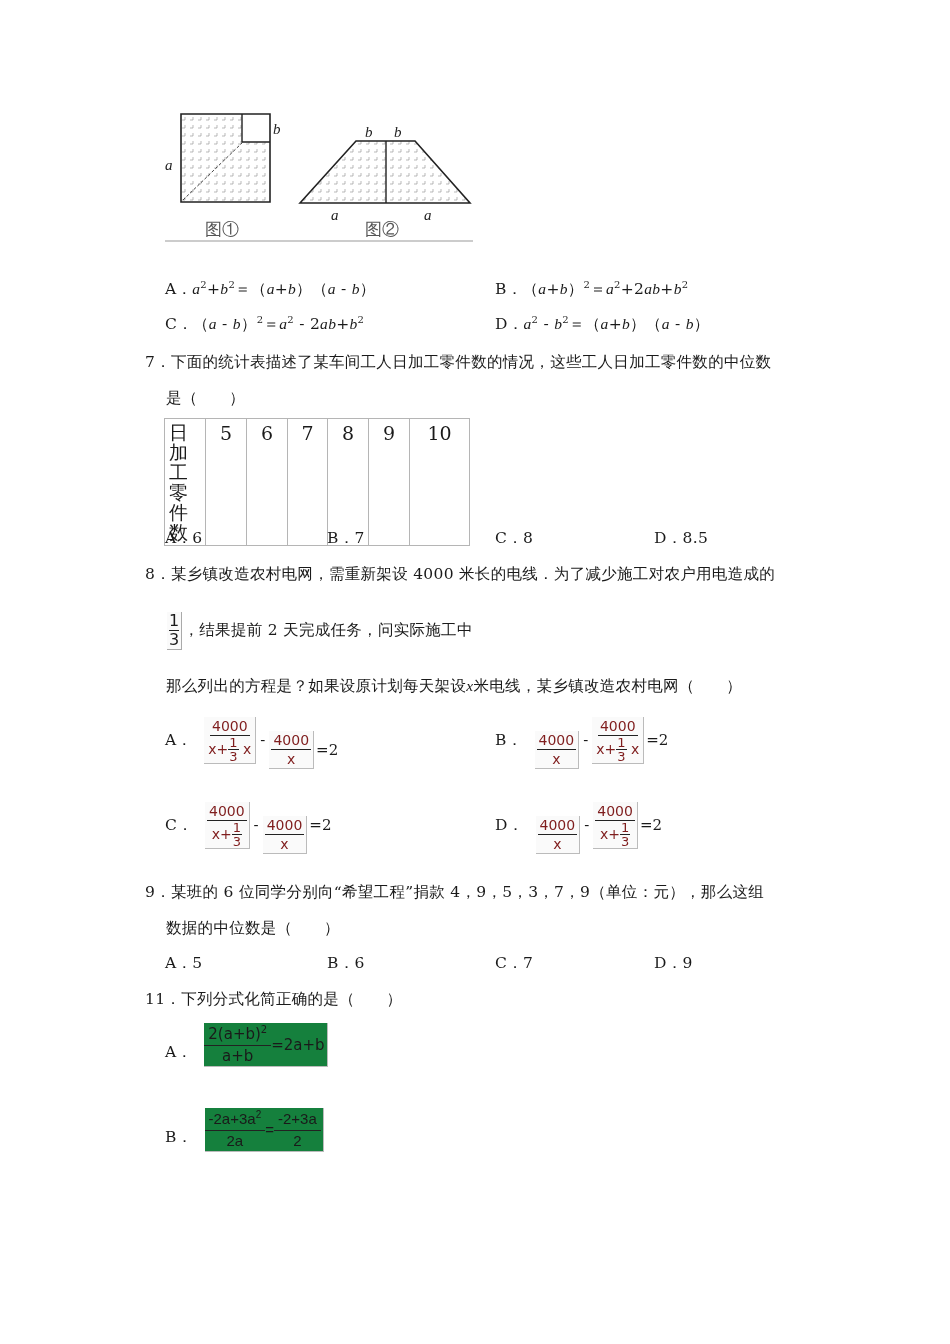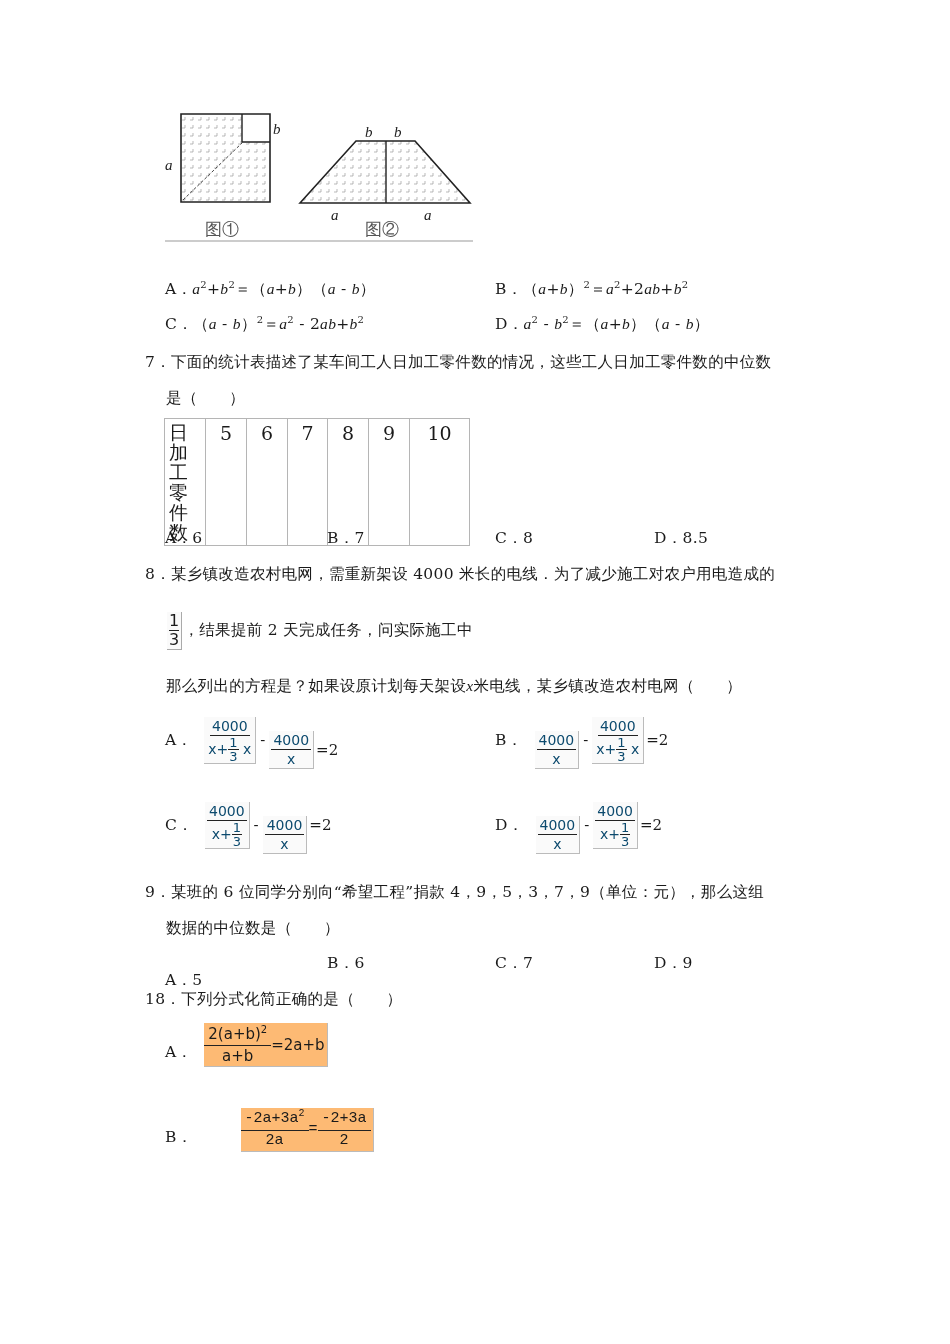--- a/index.html
+++ b/index.html
@@ -7,31 +7,31 @@
          font-family: "DejaVu Serif", "Liberation Serif", serif; color: #1a1a1a; font-size: 15px; }
   .abs { position: absolute; white-space: nowrap; }
   .line { position: absolute; white-space: nowrap; font-size: 15.5px; letter-spacing: 0.3px; }
   .math { font-family: "Liberation Serif", serif; font-style: italic; }
   sup { font-size: 10px; vertical-align: super; line-height: 0; }
   .fig { position: absolute; left: 165px; top: 100px; width: 308px; height: 142px; }
   .fig-caption { position: absolute; font-size: 17px; color: #555; }
   table.stat { position: absolute; left: 164px; top: 418px; border-collapse: collapse; font-size: 19px; }
   table.stat td { border: 1px solid #b5b5b5; text-align: center; vertical-align: top; padding: 3px 4px; }
   table.stat td.hdr { width: 32px; text-align: left; line-height: 20px; letter-spacing: 1px; }
-  .frac-img { position: absolute; font-family: "DejaVu Sans", sans-serif; font-size: 14px; color: #0c4a6e; }
+  .frac-img { position: absolute; font-family: "DejaVu Sans", sans-serif; font-size: 14px; color: #7f1d1d; }
   .frac { display: inline-flex; flex-direction: column; align-items: center; vertical-align: middle; background: #fafafa; border-right: 1px solid #bbb; border-bottom: 1px solid #bbb; padding: 0 2px; }
   .frac .num { border-bottom: 1.5px solid #222; padding: 0 2px; line-height: 18px; }
   .frac .den { line-height: 18px; padding: 0 2px; }
   .small-frac { display: inline-flex; flex-direction: column; align-items: center; vertical-align: middle; font-size: 13px; }
   .small-frac .n { border-bottom: 1px solid #222; line-height: 13px; padding: 0 1px; }
   .small-frac .d { line-height: 13px; }
   .inline-frac { display: inline-flex; flex-direction: column; align-items: center; vertical-align: middle; font-family: "DejaVu Sans", sans-serif; font-size: 16px; background: #fafafa; border-right: 1px solid #aaa; border-bottom: 1px solid #aaa; padding: 0 2px; margin: 0 1px; }
   .inline-frac .n { border-bottom: 1.5px solid #222; line-height: 18px; }
   .inline-frac .d { line-height: 18px; }
-  .expr-box { display: inline-block; background: #fdba74; border-bottom: 1px solid #bbb; border-right: 1px solid #bbb; }
+  .expr-box { display: inline-block; background: #15803d; border-bottom: 1px solid #bbb; border-right: 1px solid #bbb; }
 </style>
 </head>
 <body>
 
 <div class="fig">
   <svg width="308" height="142" viewBox="0 0 308 142">
     <defs>
       <pattern id="dots" width="8" height="8" patternUnits="userSpaceOnUse">
         <path d="M1 4 h3 M4 1 v3" stroke="#999" stroke-width="0.7"></path>
       </pattern>
@@ -172,43 +172,43 @@
           <span class="d">3</span>
         </span></span>
   </span>
   <span style="margin-left:2px;">=2</span>
 </div>
 
 <div class="line" style="left:145px; top:882px;">
   <span>9．</span><span>某班的 6 位同学分别向“希望工程”捐款 4，9，5，3，7，9（单位：元），那么这组</span>
 </div>
 <div class="line" style="left:166px; top:918px;">数据的中位数是（　　）</div>
-<div class="line" style="left:165px; top:953px;margin-top:17px;"><span>A．</span><span>5</span></div>
+<div class="line" style="left:165px; top:953px;"><span>A．</span><span>5</span></div>
 <div class="line" style="left:327px; top:953px;"><span>B．</span><span>6</span></div>
 <div class="line" style="left:495px; top:953px;"><span>C．</span><span>7</span></div>
 <div class="line" style="left:654px; top:953px;"><span>D．</span><span>9</span></div>
 
 <div class="line" style="left:145px; top:989px;">
-  <span>18．</span><span>下列分式化简正确的是（　　）</span>
+  <span>11．</span><span>下列分式化简正确的是（　　）</span>
 </div>
 
 <div class="abs" style="left:165px; top:1020px; display:flex; align-items:center; height:50px;">
   <span class="line" style="position:static; margin-right:12px; margin-top:14px;">A．</span>
   <span class="expr-box" style="display:inline-flex; align-items:center; font-family:'DejaVu Sans', sans-serif; font-size:15px; padding-right:2px;">
     <span class="small-frac" style="font-size:15px;">
       <span class="n" style="line-height:22px; padding:0 4px;"><span>2(a+b)</span><sup>2</sup></span>
       <span class="d" style="line-height:20px;">a+b</span>
     </span>
     <span>=2a+b</span>
   </span>
 </div>
 
 <div class="abs" style="left:165px; top:1105px; display:flex; align-items:center; height:50px;">
   <span class="line" style="position:static; margin-right:12px; margin-top:14px;">B．</span>
-  <span class="expr-box" style="display:inline-flex; align-items:center; font-family:Liberation Mono, monospace; font-size:15px; padding-right:2px;margin-left:36px;">
+  <span class="expr-box" style="display:inline-flex; align-items:center; font-family:Liberation Sans, sans-serif; font-size:15px; padding-right:2px;">
     <span class="small-frac" style="font-size:15px;">
       <span class="n" style="line-height:22px; padding:0 4px;"><span>-2a+3a</span><sup>2</sup></span>
       <span class="d" style="line-height:20px;">2a</span>
     </span>
     <span>=</span>
     <span class="small-frac" style="font-size:15px;">
       <span class="n" style="line-height:22px; padding:0 4px;">-2+3a</span>
       <span class="d" style="line-height:20px;">2</span>
     </span>
   </span>

